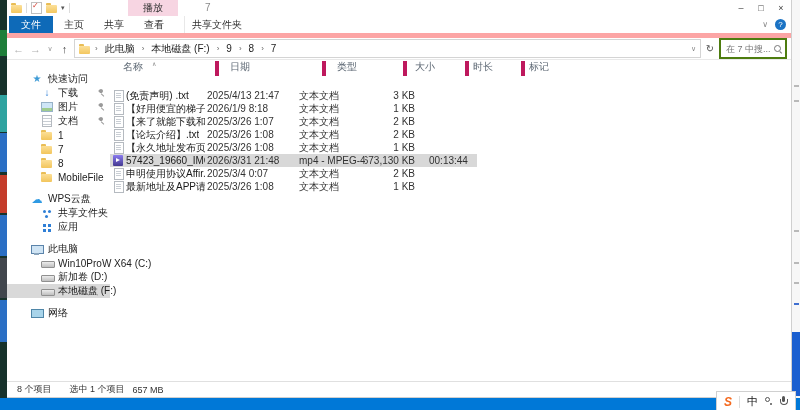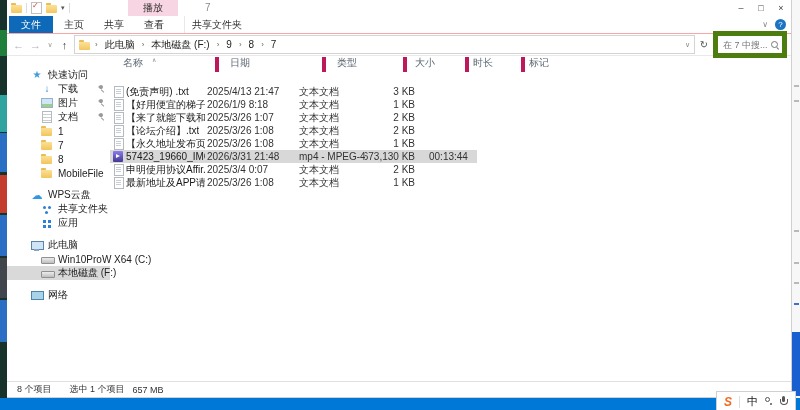--- a/index.html
+++ b/index.html
@@ -28,40 +28,40 @@
   .mini-folder{width:11px;height:8px;background:linear-gradient(#fce09a,#f3c75f);border-radius:1px;position:relative;margin-top:2px}
   .mini-folder::before{content:"";position:absolute;top:-2px;left:0;width:5px;height:2px;background:#e9bd55;border-radius:1px 1px 0 0}
   .doc-check{width:9px;height:10px;background:#fff;border:1px solid #c0c0c0;position:relative}
   .doc-check::after{content:"✓";position:absolute;left:0;top:-2px;color:#d23b2e;font-size:8px;line-height:10px}
   .qat-caret{color:#555;font-size:7px}
   .ctx-tab{position:absolute;left:121px;top:0;width:50px;height:16px;background:#f7d5e2;display:flex;align-items:center;justify-content:center;color:#333}
   .win-title{position:absolute;left:198px;top:2px;color:#8a8a8a}
   .win-controls{position:absolute;right:0;top:0;display:flex}
   .wc{width:20px;height:15px;display:flex;align-items:center;justify-content:center;color:#444;font-size:9px}
 
-  .tabrow{height:17px;display:flex;align-items:stretch;border-bottom:1px solid #fca5a5;flex:none}
+  .tabrow{height:17px;display:flex;align-items:stretch;border-bottom:5px solid #fca5a5;flex:none}
   .tab{display:flex;align-items:center;padding:0 9px;color:#333}
   .tab-file{background:#0e6ab8;color:#fff;padding:0 12px;margin-left:2px}
   .tab-plain{margin-left:2px}
   .tab-video{border-left:1px solid #e8e8e8;margin-left:11px;padding:0 7px}
   .repeat-inline{display:contents}
   .tabrow-right{margin-left:auto;display:flex;align-items:center;gap:7px;padding-right:5px}
   .collapse{color:#888;font-size:8px}
   .help{width:11px;height:11px;border-radius:50%;background:#1b73c4;color:#fff;font-size:8px;display:flex;align-items:center;justify-content:center}
 
   .toolbar{height:21px;display:flex;align-items:center;padding:0 4px;border-bottom:1px solid #e9e9e9;gap:2px;flex:none}
   .nav-btn{width:15px;text-align:center;font-size:11px;color:#b0b0b0;flex:none}
   .nav-btn.small{font-size:7px;width:10px;color:#999}
   .nav-btn.dark{color:#444}
   .addr{flex:1;height:17px;border:1px solid #d4d4d4;display:flex;align-items:center;padding:0 4px;gap:3px;background:#fff;overflow:hidden}
   .crumb{padding:0 2px;color:#222;white-space:nowrap}
   .crumb-sep{color:#666;font-size:8px;padding:0 2px}
   .addr-caret{margin-left:auto;color:#888;font-size:7px}
   .refresh{width:14px;text-align:center;color:#555;font-size:10px;flex:none}
-  .search{width:58px;height:17px;border:5px solid #4d7c0f;display:flex;align-items:center;background:#fff;padding:0 3px;flex:none}
+  .search{width:58px;height:17px;border:2px solid #4d7c0f;display:flex;align-items:center;background:#fff;padding:0 3px;flex:none}
   .search input{border:none;outline:none;width:100%;font-size:9px;color:#999;font-family:inherit;background:transparent}
   .mag{position:relative;width:8px;height:8px;flex:none}
   .mag::before{content:"";position:absolute;left:0;top:0;width:5px;height:5px;border:1px solid #777;border-radius:50%}
   .mag::after{content:"";position:absolute;left:6px;top:6px;width:3px;height:1px;background:#777;transform:rotate(45deg);transform-origin:0 0}
 
   .content{flex:1;display:flex;overflow:hidden}
 
   
   .sidebar{width:103px;padding-top:12px;flex:none}
   .side-item{height:14px;display:flex;align-items:center;padding-left:24px;gap:5px;color:#222;white-space:nowrap}
@@ -302,20 +302,25 @@
             <span>此电脑</span>
 
           </div>
 
           <div class="side-item child">
             <span class="side-icon" data-icon="drive"></span>
             <span>Win10ProW X64 (C:)</span>
 
           </div>
 
+          <div class="side-item child">
+            <span class="side-icon" data-icon="drive"></span>
+            <span>新加卷 (D:)</span>
+
+          </div>
 
           <div class="side-item child selected">
             <span class="side-icon" data-icon="drive"></span>
             <span>本地磁盘 (F:)</span>
 
           </div>
 
           <div class="side-item gap">
             <span class="side-icon" data-icon="network"></span>
             <span>网络</span>

